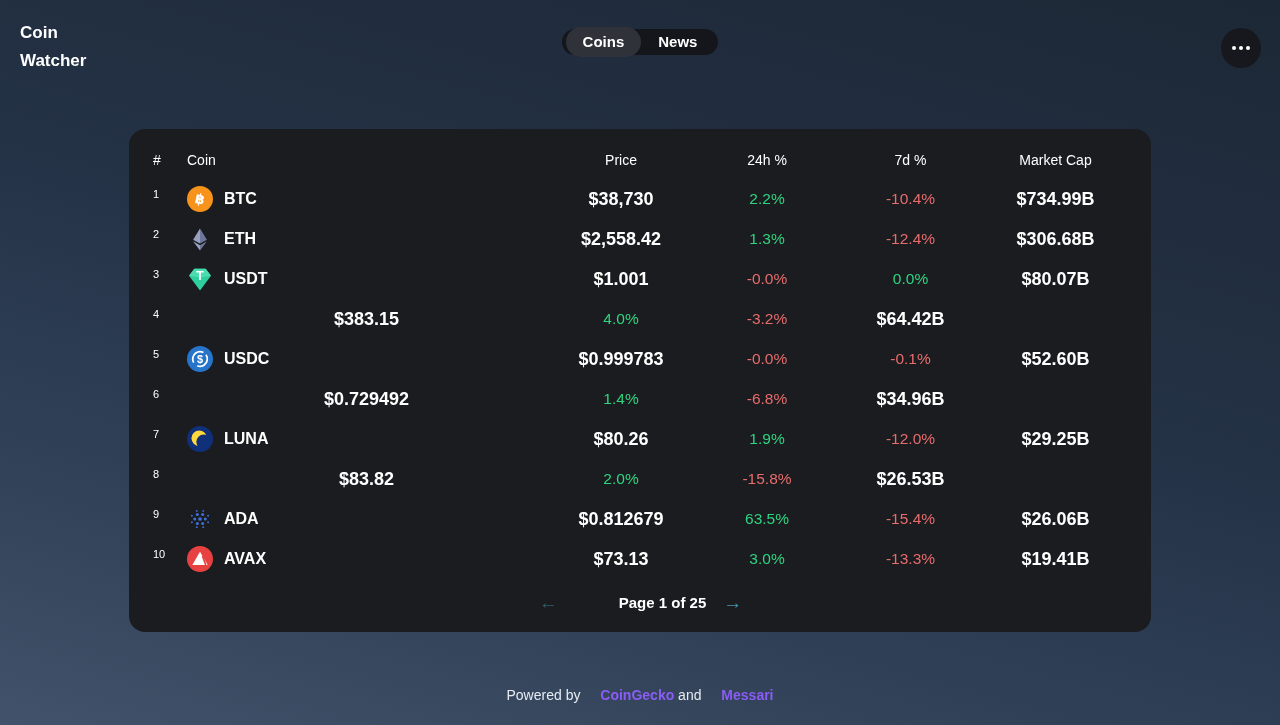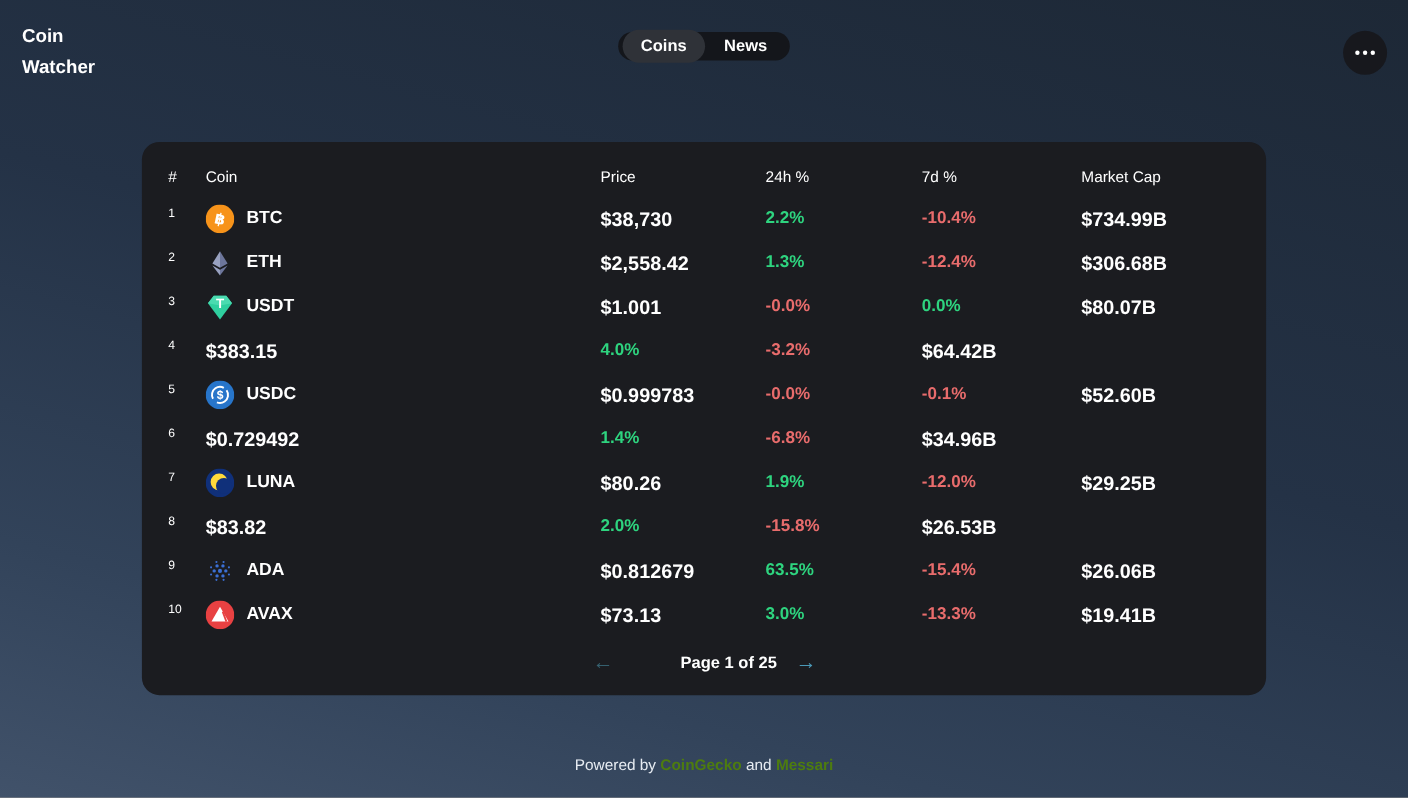--- a/index.html
+++ b/index.html
@@ -14,38 +14,38 @@
   .toggle-wrap { position:absolute; left:0; right:0; top:29px; display:flex; justify-content:center; }
   .toggle { background:#14161b; border-radius:19px; padding:4px; display:flex; align-items:center; height:26px; }
   .tab { font-size:15px; font-weight:600; color:#fff; padding:6px 17px; border-radius:15px; cursor:pointer; line-height:18px; }
   .tab.active { background:#2f3238; }
   .menu-btn { position:absolute; right:19px; top:28px; width:40px; height:40px; border-radius:50%; background:#17181d; display:flex; align-items:center; justify-content:center; gap:3px; cursor:pointer; }
   .menu-btn i { width:4px; height:4px; border-radius:50%; background:#fff; }
   
   .card { position:absolute; left:129px; top:129px; width:1022px; height:503px; background:#1b1c20; border-radius:16px; padding:12px 23px 6px 24px; }
   .grid-row { display:grid; grid-template-columns:34px 1fr 150px 142px 145px 145px; align-items:center; height:40px; }
   .grid-row.head { height:38px; font-size:14px; font-weight:500; color:#fff; }
-  .num { text-align:left; }
+  .num { text-align:center; }
   .rank { font-size:11px; font-weight:500; color:#fff; align-self:start; padding-top:9px; }
   .coin-cell { display:flex; align-items:center; gap:11px; }
   .coin-cell svg { width:26px; height:26px; display:block; }
   .symbol { font-size:16px; font-weight:700; color:#fff; }
   .price, .mcap { font-size:18px; font-weight:600; color:#fff; }
-  .pct { font-size:15.5px; font-weight:700; }
+  .pct { font-size:15.5px; font-weight:400; }
   .pos { color:#2ed47f; }
   .neg { color:#e86c6c; }
   
   .pagination { display:flex; align-items:center; justify-content:center; gap:17px; height:44px; margin-top:1px; }
   .page-label { font-size:15px; font-weight:600; color:#fff;margin-left:44px; }
   .arrow { font-size:19px; line-height:1; cursor:pointer; font-weight:400; }
   .arrow.prev { color:#35606f; }
   .arrow.next { color:#4a98b6; }
   
   .footer { position:absolute; left:0; right:0; top:687px; text-align:center; font-size:14px; color:#e7ecf2; }
-  .footer b { font-weight:700; color:#4d7c0f; }
+  .footer b { font-weight:700; color:#8b5cf6;margin-left:16px; }
 </style>
 </head>
 <body>
 
 <div class="app-title">
   <div>Coin</div>
   <div>Watcher</div>
 </div>
 
 <div class="toggle-wrap">

